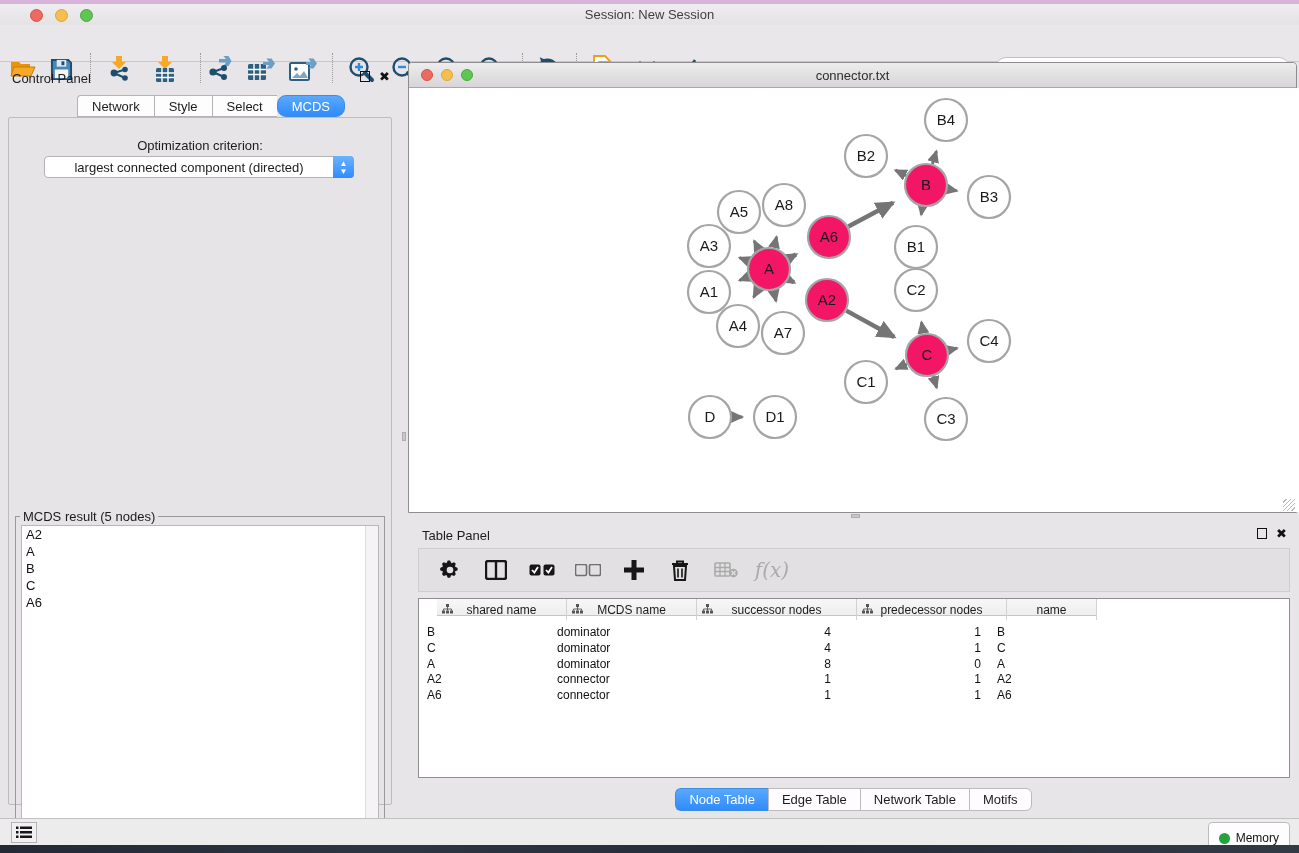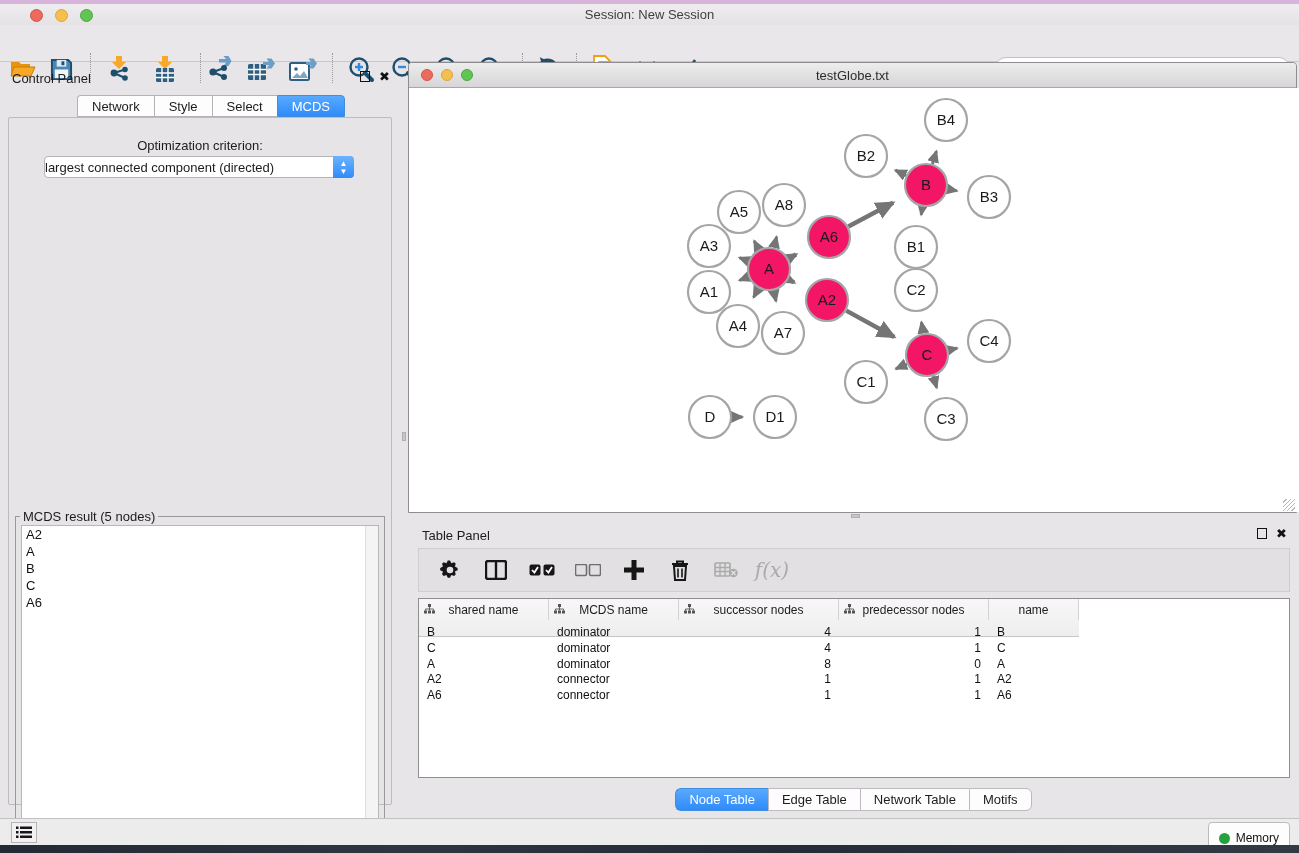--- a/index.html
+++ b/index.html
@@ -42,27 +42,27 @@
   .cp-header { position:absolute; left:0; top:0; width:400px; height:30px; }
   .cp-title { position:absolute; left:12px; top:9px; font-size:13px; color:#1c1c1c; }
   .win-btns { position:absolute; right:10px; top:9px; display:flex; gap:9px; align-items:center; }
   .float-btn { width:10px; height:11px; border:1.6px solid #111; }
   .close-btn { font-size:13px; font-weight:bold; color:#111; line-height:11px; }
   .cp-tabs { position:absolute; left:77px; top:33px; height:27px; display:flex; z-index:2; }
   .tab { border:1px solid #b4b2b4; border-right:none; background:#fdfdfd; font-size:13px; color:#1c1c1c;
     padding:0 14px; display:flex; align-items:center; height:22px; }
   .tab:first-child { border-radius:4px 0 0 0; }
   .tab:last-child { border-right:1px solid #b4b2b4; border-radius:0 4px 0 0; }
-  .tab.selected { background:linear-gradient(#59a9fe,#2f8bfb); color:#fff; border-color:#3d8ede; }
+  .tab.selected { background:linear-gradient(#59a9fe,#2f8bfb); color:#fff; border-color:#3d8ede;border-radius:9px; }
   .cp-content { position:absolute; left:8px; top:55px; width:384px; height:688px;
     background:#e6e4e6; border:1px solid #bdbbbd; border-radius:2px; }
   .opt-label { position:absolute; left:0; width:100%; top:20px; text-align:center; font-size:13px; color:#1c1c1c; }
   .dropdown { position:absolute; left:35px; top:38px; width:310px; height:22px; background:#fff;
     border:1px solid #b5b3b5; border-radius:4px; display:flex; align-items:center; }
-  .dropdown .dd-text { flex:1; font-size:13px; color:#1c1c1c; padding-left:0; white-space:nowrap; overflow:hidden; }
+  .dropdown .dd-text { flex:1; font-size:13px; color:#1c1c1c; padding-left:0; white-space:nowrap; overflow:hidden;text-align:center; }
   .dd-stepper { width:21px; height:22px; margin:-1px -1px -1px 0; border-radius:0 4px 4px 0;
     background:linear-gradient(#6cb3fe,#2f8bfb); display:flex; flex-direction:column; align-items:center; justify-content:center; gap:1px; }
   .dd-stepper span { color:#fff; font-size:8px; line-height:7px; }
   .cp-buttons { position:absolute; left:0; width:100%; top:72px; display:flex; justify-content:center; gap:15px; }
   .btn { background:#fdfdfd; border:1px solid #b5b3b5; border-radius:5px; font-size:13px; color:#1c1c1c;
     height:22px; padding:0 16px; display:flex; align-items:center; font-family:inherit; }
   
   .result-group { position:absolute; left:6px; top:398px; width:370px; height:340px; border:1px solid #9a989a; }
   .result-legend { position:absolute; left:4px; top:-8px; background:#e6e4e6; font-size:13px; color:#1c1c1c; padding:0 3px; }
   .result-list { position:absolute; left:5px; top:8px; width:358px; height:325px; background:#fff;
@@ -91,21 +91,21 @@
 
   
   .table-panel { position:absolute; left:408px; top:458px; width:891px; height:298px; }
   .tp-title { position:absolute; left:14px; top:8px; font-size:13px; color:#1c1c1c; }
   .tp-toolbar { position:absolute; left:10px; top:28px; width:872px; height:44px; background:#e2e0e2; border:1px solid #cfcdcf;
     display:flex; align-items:center; gap:20px; padding-left:18px; }
   .tp-ic { width:26px; height:26px; display:flex; align-items:center; justify-content:center; font-size:19px; color:#161616; }
   .tp-ic.disabled { color:#aaa; }
   .fx { font-family:"DejaVu Serif",serif; font-style:italic; font-size:20px; color:#9a9a9a; }
   .tp-table { position:absolute; left:10px; top:78px; width:872px; height:180px; background:#fff; border:1px solid #8f8d8f; overflow:hidden; }
-  .thead { position:absolute; left:0; top:0; height:38px; background:linear-gradient(#f7f7f7,#eee); border-bottom:1px solid #c5c5c5; display:flex; }
+  .thead { position:absolute; left:18px; top:0; height:17px; background:linear-gradient(#f7f7f7,#eee); border-bottom:1px solid #c5c5c5; display:flex; }
   .th { position:relative; height:21px; border-right:1px solid #d2d2d2; display:flex; align-items:center; justify-content:center; font-size:12px; color:#1c1c1c; }
   .th .tree-ic { position:absolute; left:5px; top:5px; }
   .trow { position:absolute; left:0; height:16px; display:flex; font-size:12px; color:#111; }
   .td { height:16px; line-height:16px; padding:0 8px; white-space:nowrap; }
   .td.right { text-align:right; }
   .tp-tabs { position:absolute; left:0; width:100%; top:268px; display:flex; justify-content:center; }
   .seg { border:1px solid #bcbabc; border-right:none; background:#fdfdfd; height:23px; font-size:13px; color:#1c1c1c;
     display:flex; align-items:center; padding:0 13px; }
   .seg:first-child { border-radius:6px 0 0 6px; }
   .seg:last-child { border-right:1px solid #bcbabc; border-radius:0 6px 6px 0; }
@@ -321,21 +321,21 @@
         <div class="grip"></div>
       </div>
 
     <div class="net-window">
       <div class="net-titlebar">
         <div class="lights small">
           <div class="light red"></div>
           <div class="light yellow"></div>
           <div class="light green"></div>
         </div>
-        <span class="title">testGlobe.txt</span>
+        <span class="title">connector.txt</span>
       </div>
       <div class="net-canvas">
         <svg id="graph-svg" width="887" height="424" viewBox="0 0 887 424">
             <defs>
               <marker id="arr" markerWidth="4.6" markerHeight="4" refX="3.8" refY="2" orient="auto">
                 <path d="M0,0 L4.4,2 L0,4 Z" fill="#757575"></path>
               </marker>
             </defs>
             <line x1="349.7535784776823" y1="161.53179910759638" x2="345.1833337103435" y2="152.84833404965264" stroke="#757575" stroke-width="3" marker-end="url(#arr)"></line>
             <line x1="365.0202091013652" y1="159.58044116750838" x2="367.5609628770679" y2="148.7398917245103" stroke="#757575" stroke-width="3" marker-end="url(#arr)"></line>

